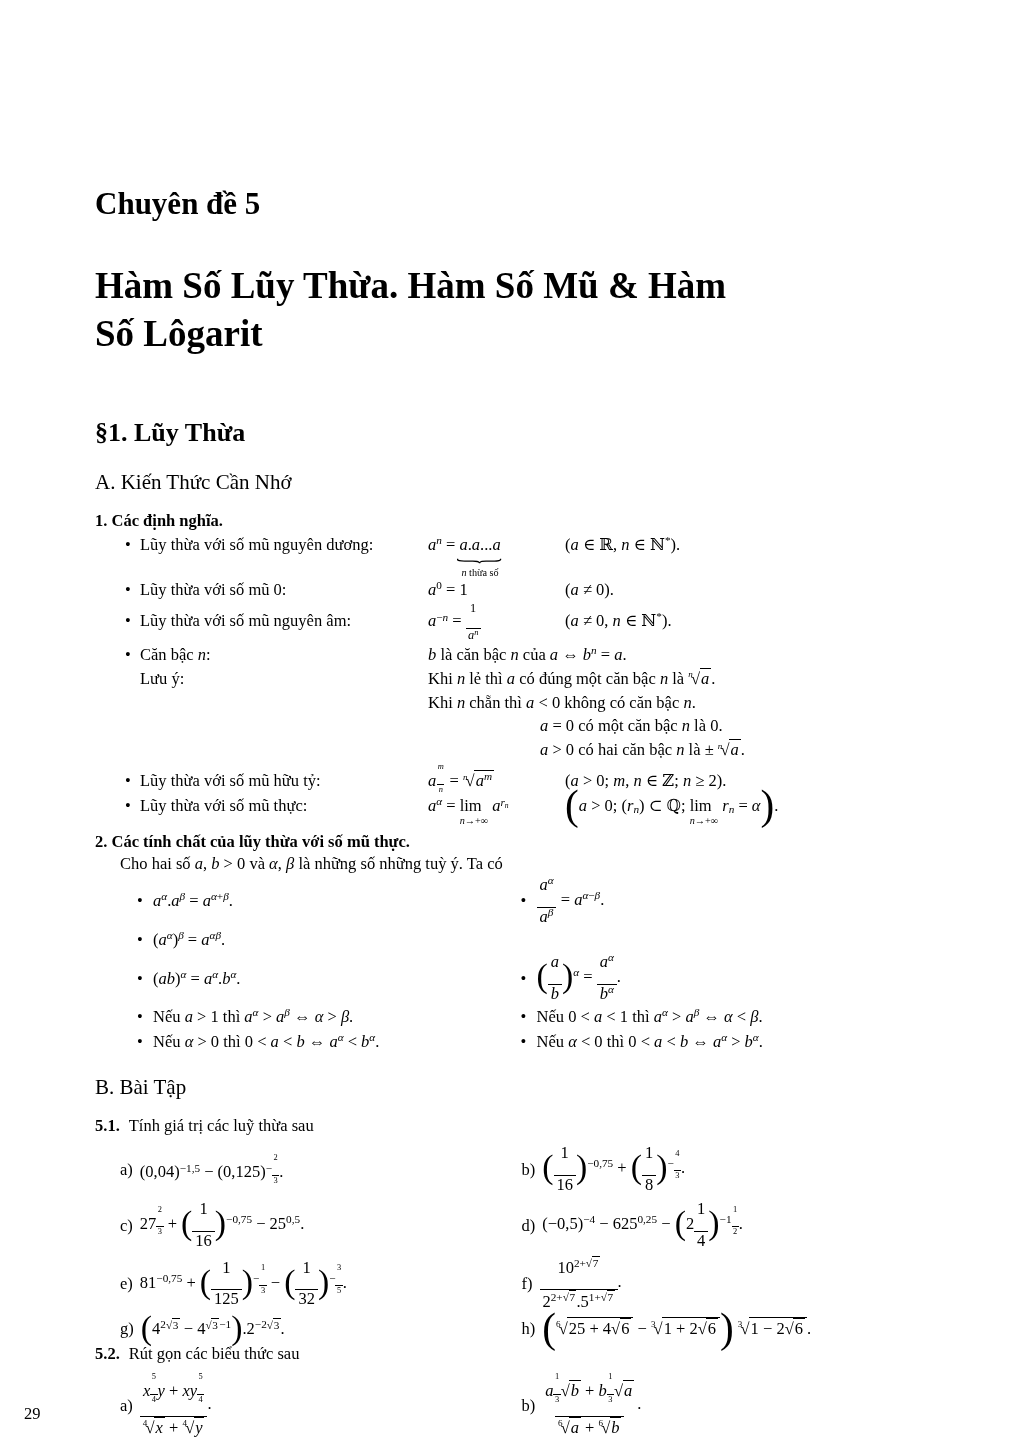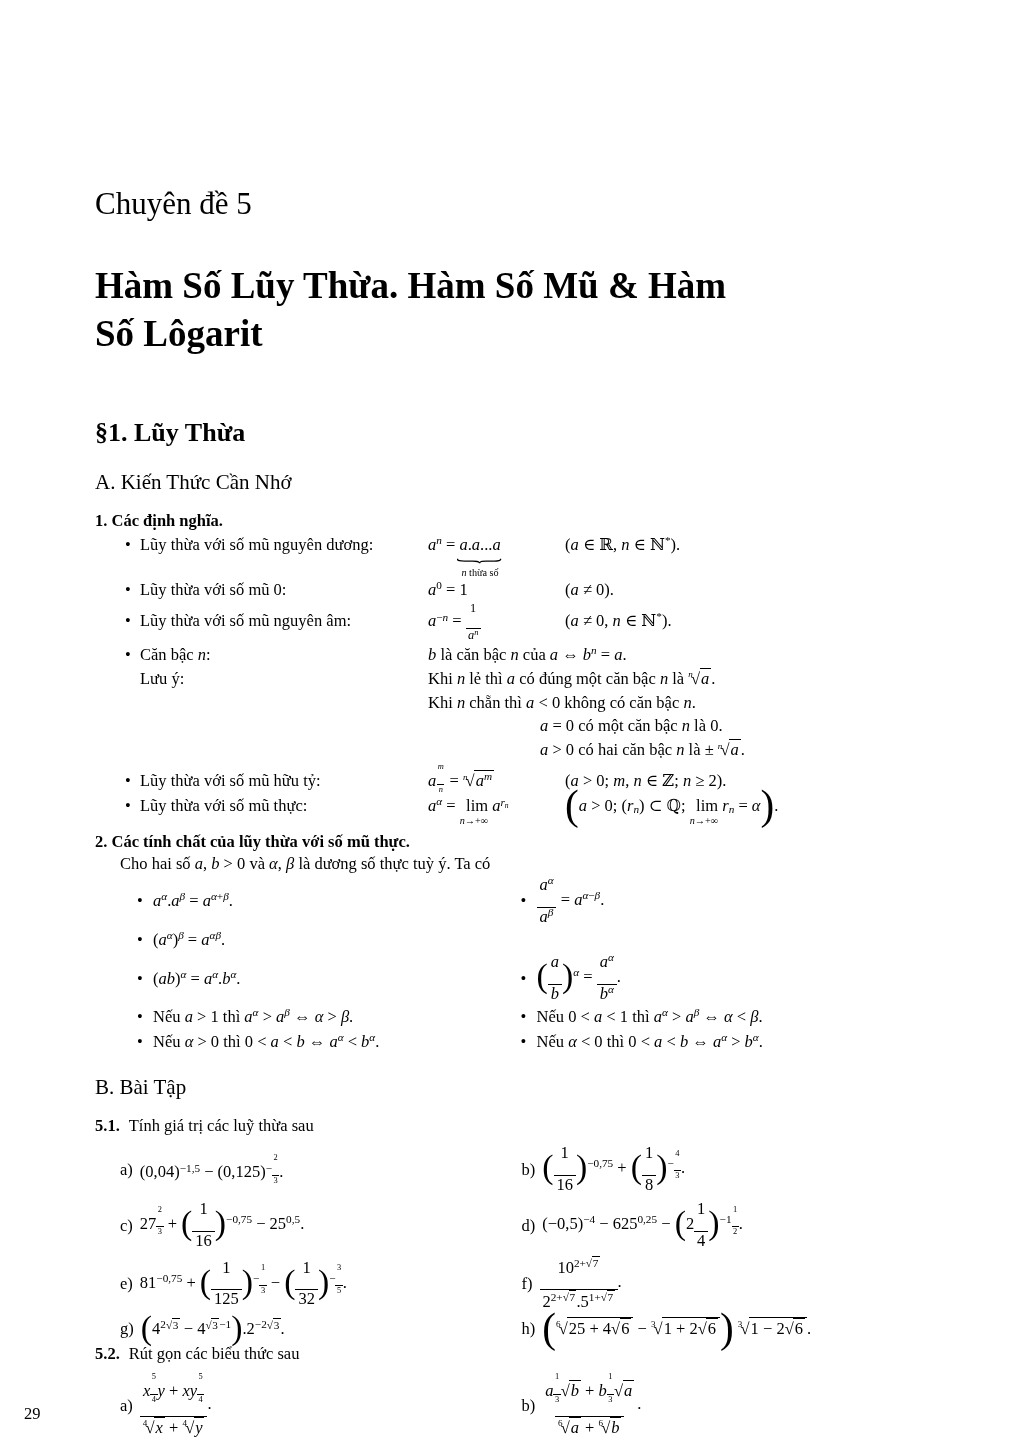--- a/index.html
+++ b/index.html
@@ -5,21 +5,21 @@
   html,body { margin:0; padding:0; }
   body {
     width:1024px; height:1448px;
     background:#ffffff; color:#000000;
     font-family:"Liberation Serif","DejaVu Serif",serif;
     font-size:16.5px;
     position:relative; overflow:hidden;
   }
   .content { padding:186px 92px 0 95px; }
 
-  .chapter  { font-size:31px; font-weight:normal; margin:0 0 40px 0; }
+  .chapter  { font-size:31px; font-weight:bold; margin:0 0 40px 0; }
   .doc-title{ font-size:37px; font-weight:bold; line-height:1.3; margin:0 0 60px 0; }
   .sec1     { font-size:26px; font-weight:bold; margin:0 0 22px 0; }
   .part-head{ font-size:21px; font-weight:normal; margin:0 0 16px 0; }
   .part-b   { margin-top:22px; }
   .defhead  { font-weight:bold; margin:0 0 2px 0; }
 
   
   .def-row  { display:flex; align-items:baseline; padding-left:30px; line-height:1.45; }
   .def-bullet { width:15px; flex-shrink:0; }
   .def-label  { width:288px; flex-shrink:0; }
@@ -58,21 +58,21 @@
   .fn { display:block; padding:0 .18em; }
   .fd { display:block; border-top:1px solid #000; padding:0 .18em;margin-top:12px; }
   .gfrac { font-size:.75em; }
   .root { white-space:nowrap; }
   .ridx { display:inline-block; font-size:.55em; vertical-align:.75em; margin-right:-.2em; }
   .rad  { display:inline-block; border-top:1px solid #000; padding:0 .12em 0 .08em; margin-left:-.02em; line-height:1.2; }
   .ub  { display:inline-flex; flex-direction:column; align-items:center; }
   .ubc { display:block; }
   .ubb { display:block; height:.5em; line-height:.42em; font-size:.95em; transform:rotate(-90deg) scaleY(3.4); }
   .ubl { display:block; font-size:.62em; line-height:1.1; padding-top:.18em; white-space:nowrap; }
-  .lim { display:inline-flex; flex-direction:column; align-items:flex-end; line-height:1; }
+  .lim { display:inline-flex; flex-direction:column; align-items:flex-start; line-height:1; }
   .limt{ display:block; }
   .limu{ display:block; font-size:.62em; padding-top:.12em; white-space:nowrap; }
   .bigp { font-size:2.05em; line-height:0; vertical-align:-.15em; }
   .bigq { font-size:2.5em;  line-height:0; vertical-align:-.2em; }
 </style>
 </head>
 <body>
 
 <div class="content">
 
@@ -157,21 +157,21 @@
             <span class="limu"><i>n</i>→+∞</span>
           </span> <i>a</i><sup><i>r</i><sub><i>n</i></sub></sup></span>
       <span class="def-cond"><span class="bigq">(</span><i>a</i> &gt; 0; (<i>r</i><sub><i>n</i></sub>) ⊂ ℚ; <span class="lim">
             <span class="limt">lim</span>
             <span class="limu"><i>n</i>→+∞</span>
           </span> <i>r</i><sub><i>n</i></sub> = <i>α</i><span class="bigq">)</span>.</span>
     </div>
   </div>
 
   <div class="defhead props-head">2. Các tính chất của lũy thừa với số mũ thực.</div>
-  <div class="intro"><span class="up">Cho hai số </span><i>a</i>, <i>b</i> &gt; 0<span class="up"> và </span><i>α</i>, <i>β</i><span class="up"> là dương số thực tuỳ ý. Ta có</span></div>
+  <div class="intro"><span class="up">Cho hai số </span><i>a</i>, <i>b</i> &gt; 0<span class="up"> và </span><i>α</i>, <i>β</i><span class="up"> là những số những tuỳ ý. Ta có</span></div>
 
   <div class="props">
     <div class="prop-item pl">
       <span class="p-bullet">•</span>
       <span><i>a</i><sup><i>α</i></sup>.<i>a</i><sup><i>β</i></sup> = <i>a</i><sup><i>α</i>+<i>β</i></sup>.</span>
     </div>
     <div class="prop-item pr">
       <span class="p-bullet">•</span>
       <span><span class="frac">
             <span class="fn"><i>a</i><sup><i>α</i></sup></span>

